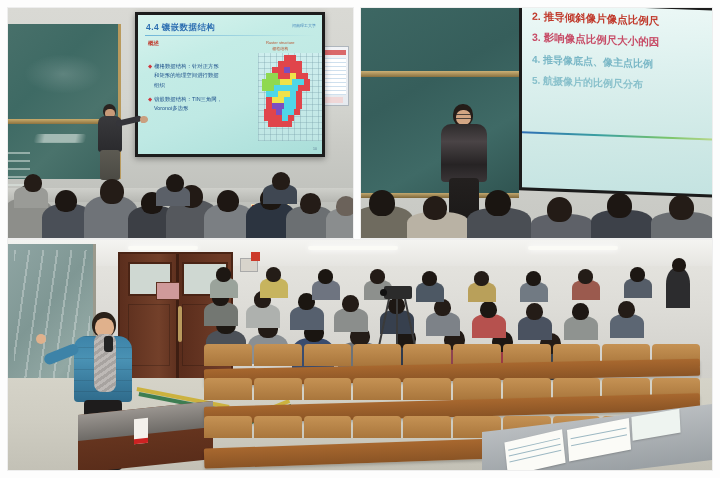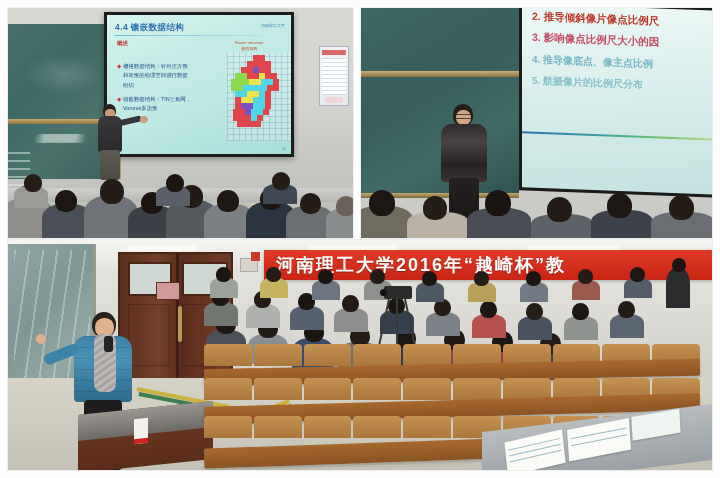--- a/index.html
+++ b/index.html
@@ -27,21 +27,21 @@
   .p1-chalk1{position:absolute;left:18px;top:30px;width:78px;height:40px;border-radius:50%;
     background:radial-gradient(ellipse at 50% 50%,rgba(255,255,255,0.16),rgba(255,255,255,0) 70%);}
   .p1-chalk2{position:absolute;left:28px;top:110px;width:52px;height:9px;
     background:rgba(238,245,240,0.55);
     -webkit-mask-image:linear-gradient(90deg,transparent,#000 20%,#000 80%,transparent);
     mask-image:linear-gradient(90deg,transparent,#000 20%,#000 80%,transparent);
     transform:skewX(-12deg);border-radius:3px;filter:blur(0.4px);}
   .p1-chalk3{position:absolute;left:2px;top:128px;width:22px;height:34px;
     background:repeating-linear-gradient(180deg,rgba(225,235,230,.5) 0 2px,transparent 2px 8px);
     filter:blur(.3px);}
-  .p1-screenbox{position:absolute;left:96px;top:4px;width:190px;height:145px;
+  .p1-screenbox{position:absolute;left:127px;top:4px;width:190px;height:145px;
     background:#1c1c1c;padding:0;box-sizing:border-box;
     box-shadow:0 2px 6px rgba(0,0,0,.35);}
   .p1-slide{position:absolute;inset:3px;overflow:hidden;
     background:linear-gradient(160deg,#d9f4ee 0%,#c4ece6 30%,#bfe9e4 60%,#a9ded9 100%);}
   .p1-slide-title{position:absolute;left:8px;top:7px;font-size:8.5px;color:#2a6fb0;
     font-weight:bold;letter-spacing:.4px;white-space:nowrap;text-shadow:0 0 1px rgba(255,255,255,.6);}
   .p1-slide-logo{position:absolute;right:6px;top:8px;font-size:4px;color:#2a6fb0;opacity:.85;white-space:nowrap;}
   .p1-slide-rule{position:absolute;left:7px;right:7px;top:20px;height:1px;
     background:linear-gradient(90deg,#6fb6d8,rgba(111,182,216,0));}
   .p1-sub{position:absolute;left:10px;top:25px;font-size:5.5px;color:#c0392b;font-weight:bold;}
@@ -410,23 +410,20 @@
         <div class="p3-door-win" style="left:8px;width:40px"></div>
         <div class="p3-door-win" style="left:62px;width:42px"></div>
         <div class="p3-door-pl" style="left:8px;top:50px;width:40px;height:60px"></div>
         <div class="p3-door-pl" style="left:62px;top:50px;width:42px;height:60px"></div>
         <div class="p3-door-handle"></div>
       </div>
       <div class="p3-door-sign"></div>
       <div class="p3-wall-sign"></div>
       <div class="p3-redbox"></div>
 
-      <div class="p3-banner">
-        <div class="p3-banner-txt">河南理工大学2016年“越崎杯”教</div>
-      </div>
 
       <div class="p3-floor">
         <div class="p3-floorline y" style="left:128px;top:18px;width:94px;transform:rotate(11deg)"></div>
         <div class="p3-floorline" style="left:130px;top:23px;width:94px;transform:rotate(11deg)"></div>
         <div class="p3-floorline y" style="left:214px;top:34px;width:70px;transform:rotate(-22deg)"></div>
         <div class="p3-floorline" style="left:216px;top:39px;width:70px;transform:rotate(-22deg)"></div>
       </div>
 
       <div class="p3-presenter">
         <div class="p3-p-head"></div>

